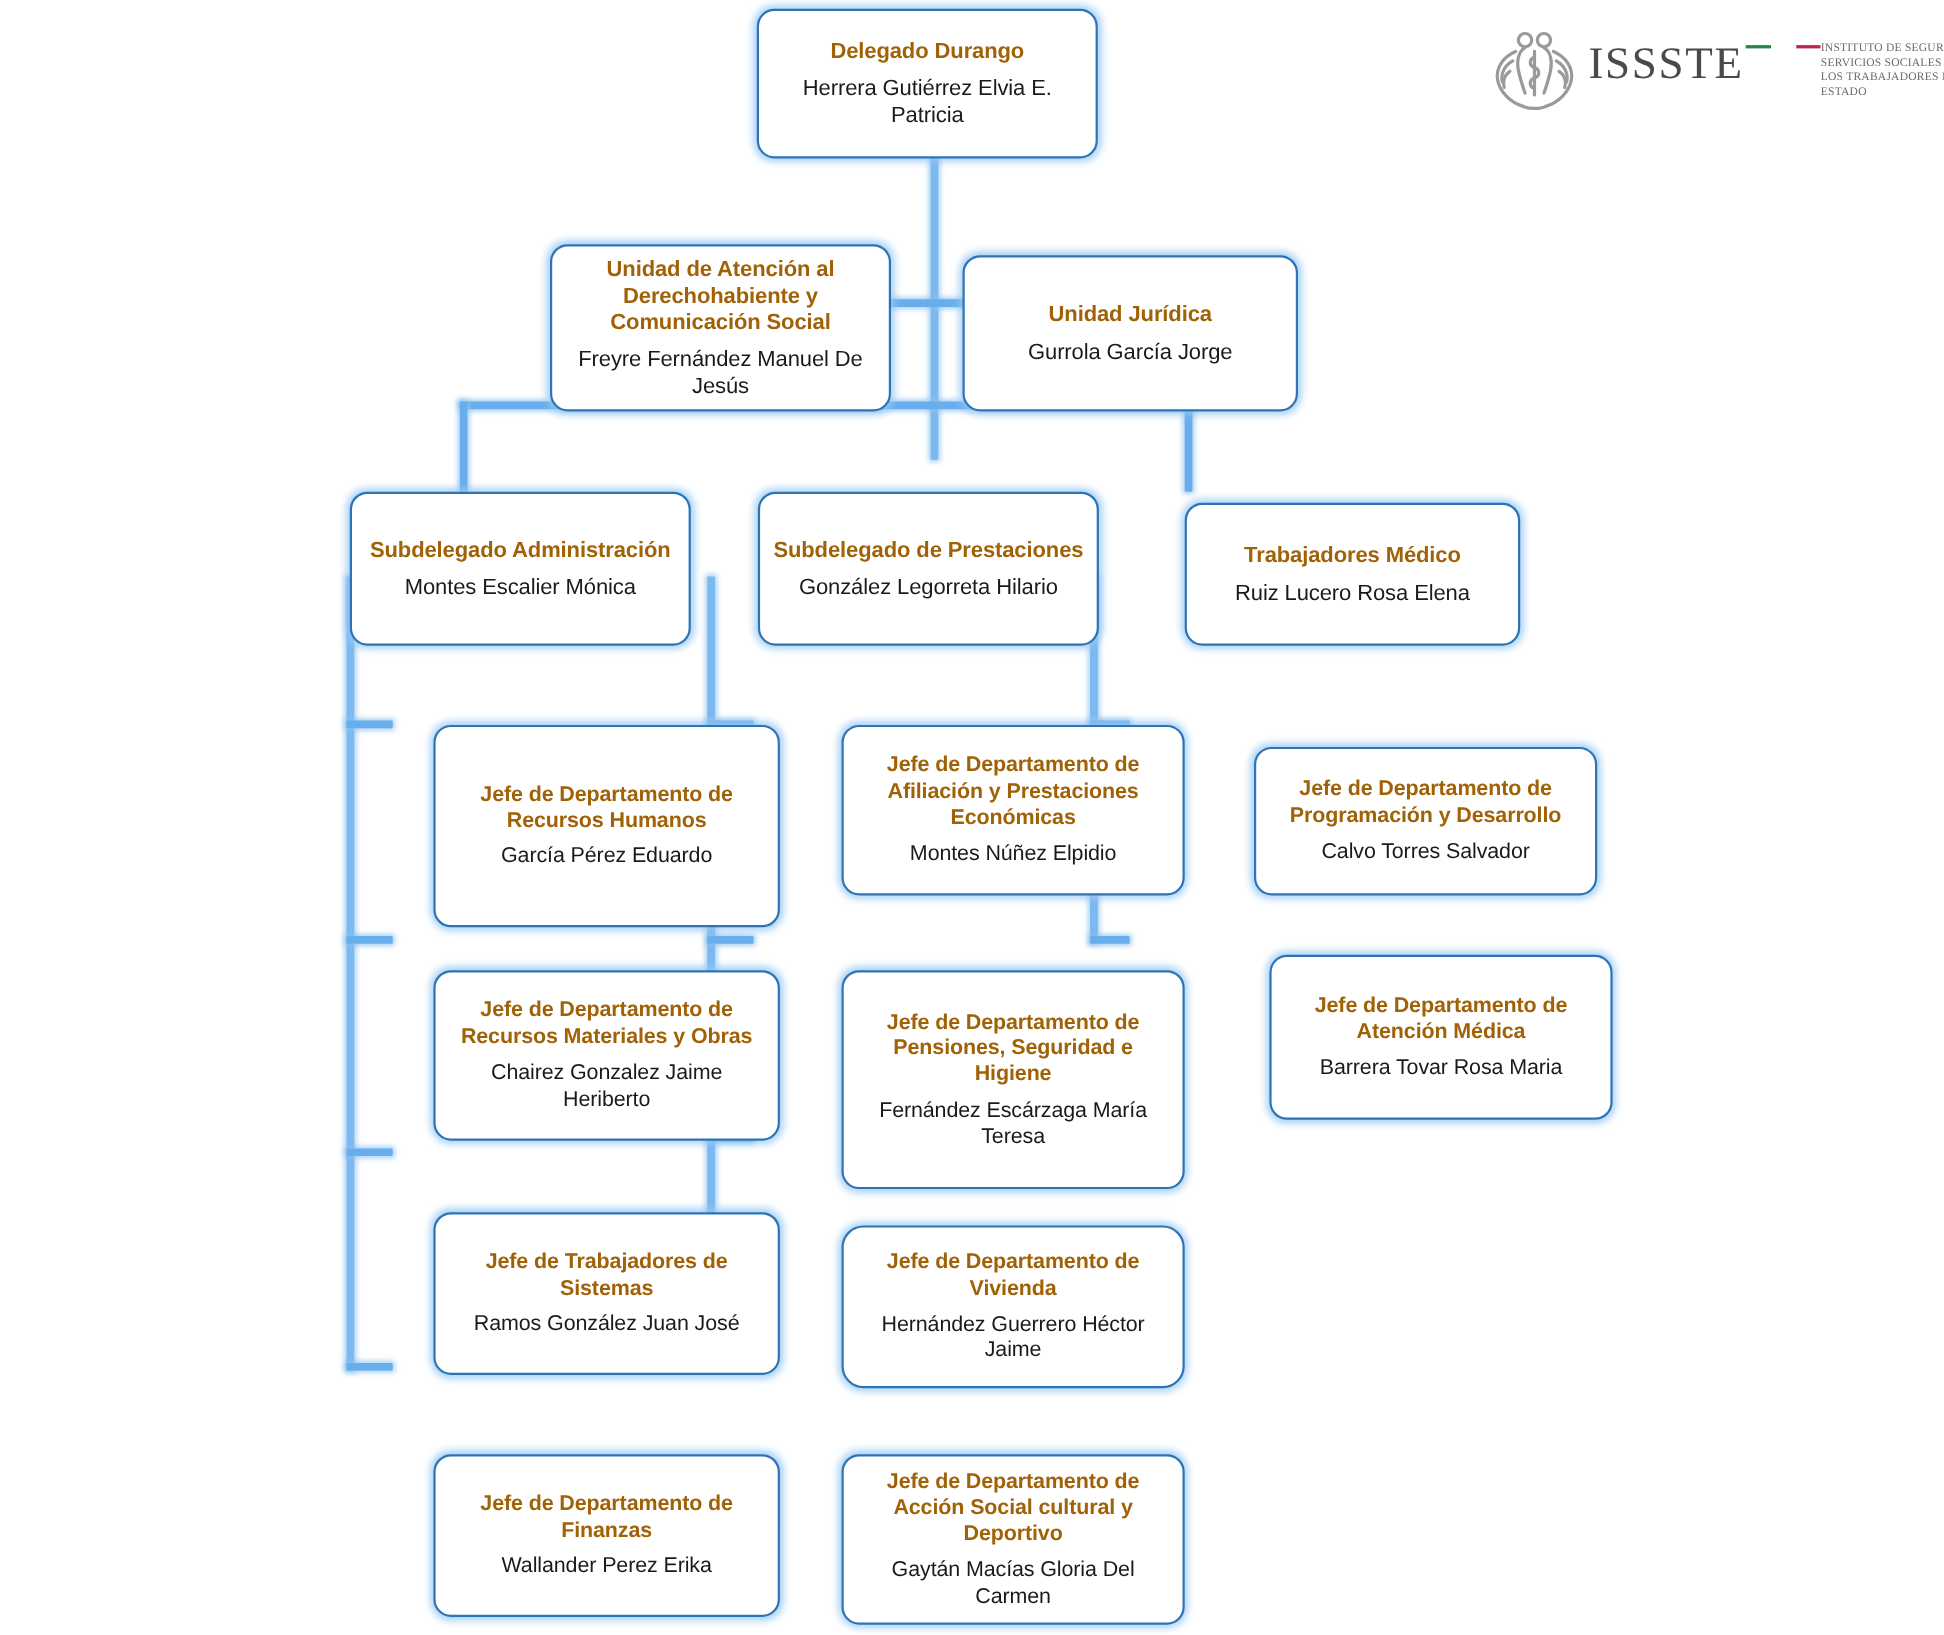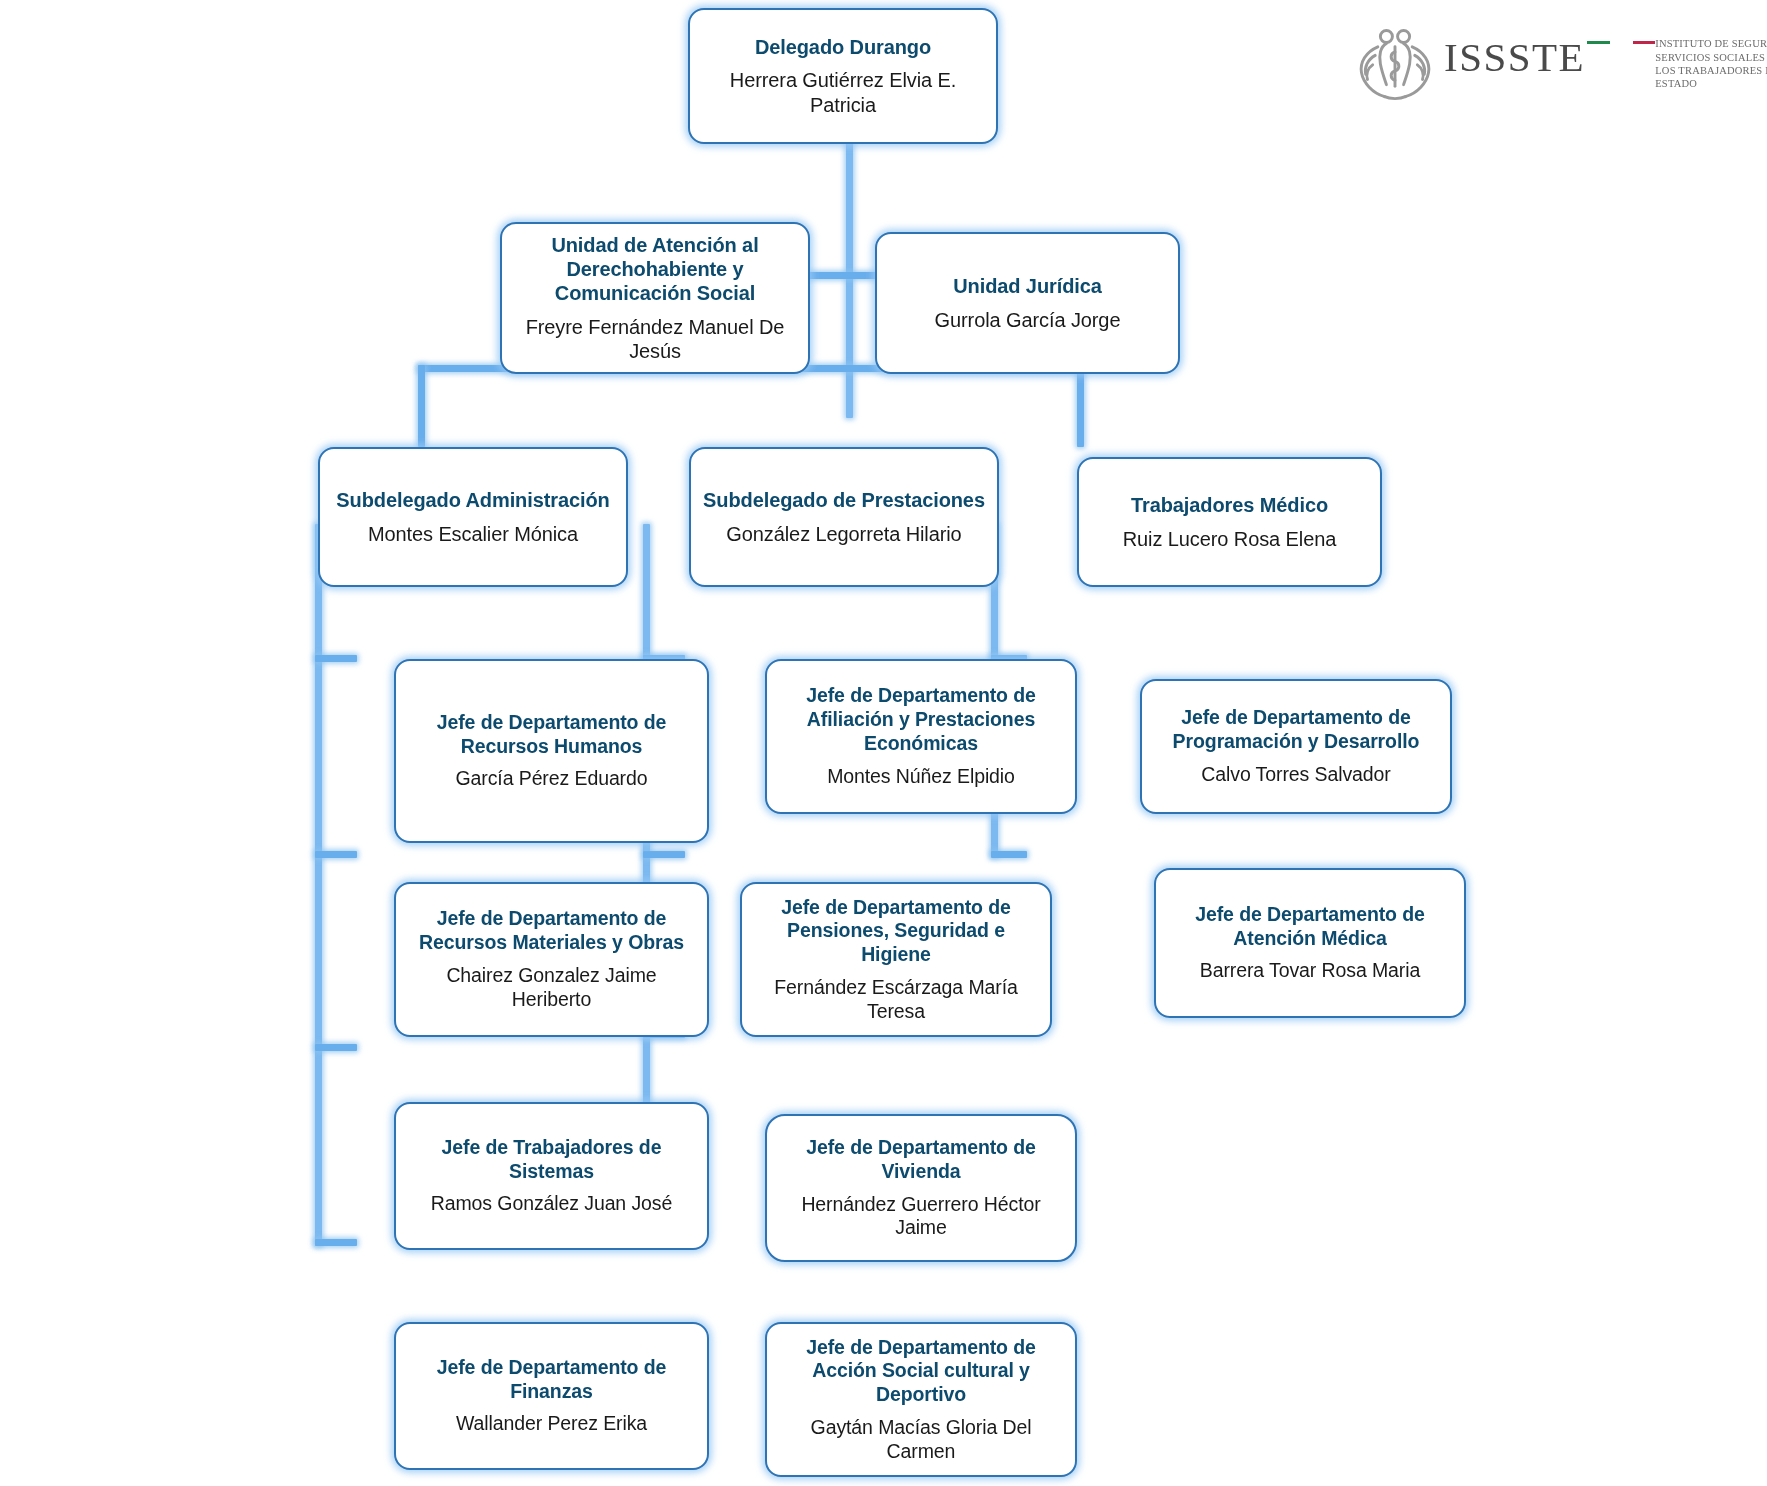--- a/index.html
+++ b/index.html
@@ -33,21 +33,21 @@
     display:flex;
     flex-direction:column;
     align-items:center;
     justify-content:center;
     text-align:center;
     padding:6px 12px;
     z-index:5;
   }
   .node .title{
     font-weight:bold;
-    color:#0c4a6e;
+    color:#a16207;
     font-size:20px;
     line-height:1.22;
     letter-spacing:-0.1px;
   }
   .node .person{
     font-weight:normal;
     color:#1a1a1a;
     font-size:20px;
     line-height:1.22;
     margin-top:9px;
@@ -165,21 +165,21 @@
   <div class="node dept" style="left:394px;top:1322px;width:315px;height:148px;">
     <div class="title">Jefe de Departamento de Finanzas</div>
     <div class="person">Wallander Perez Erika</div>
   </div>
 
   <div class="node dept" style="left:765px;top:659px;width:312px;height:155px;">
     <div class="title">Jefe de Departamento de Afiliación y Prestaciones Económicas</div>
     <div class="person">Montes Núñez Elpidio</div>
   </div>
 
-  <div class="node dept" style="left:740px;top:882px;width:312px;height:155px;">
+  <div class="node dept" style="left:765px;top:882px;width:312px;height:199px;">
     <div class="title">Jefe de Departamento de Pensiones, Seguridad e Higiene</div>
     <div class="person">Fernández Escárzaga María Teresa</div>
   </div>
 
   <div class="node dept" style="left:765px;top:1114px;width:312px;height:148px;border-radius:20px;">
     <div class="title">Jefe de Departamento de Vivienda</div>
     <div class="person">Hernández Guerrero Héctor Jaime</div>
   </div>
 
   <div class="node dept" style="left:765px;top:1322px;width:312px;height:155px;">

